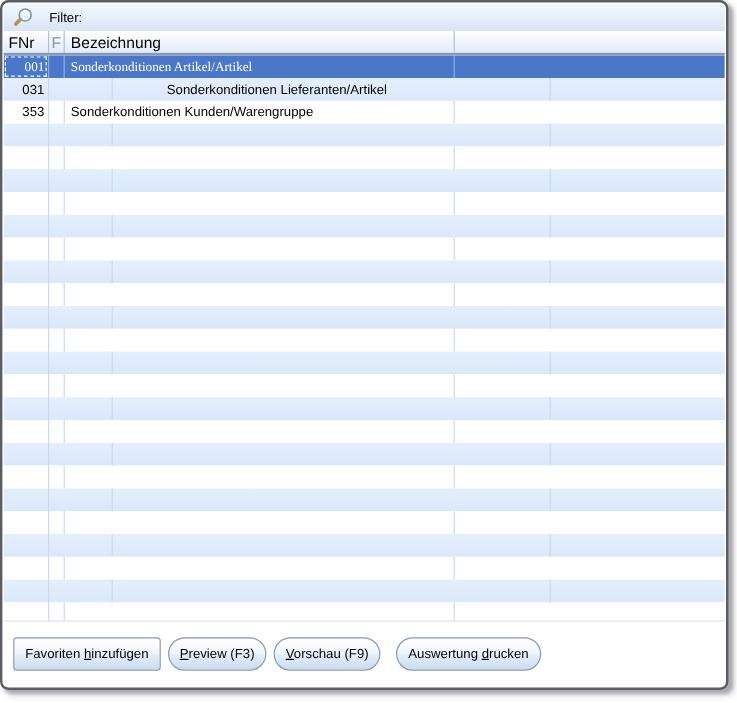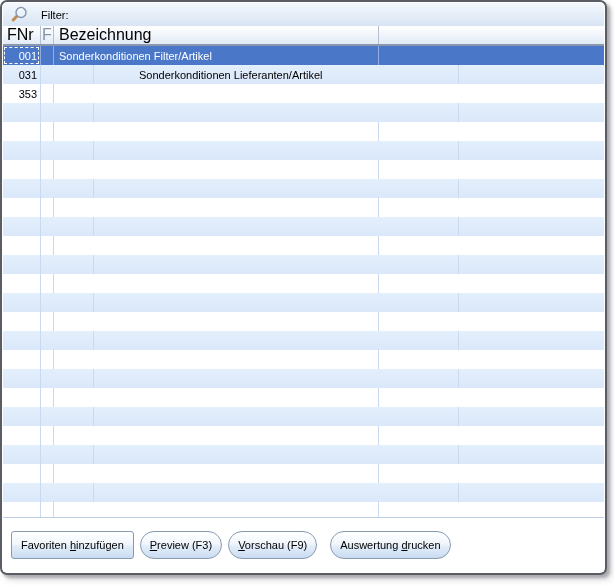--- a/index.html
+++ b/index.html
@@ -33,40 +33,40 @@
     flex:1;height:100%;margin-left:6px;border:none;outline:none;background:transparent;
     font-family:inherit;font-size:11px;color:#000;
   }
   
   .grid-header{
     flex:none;height:20px;display:flex;
     background:linear-gradient(180deg,#ffffff,#e2ebf7);
     border-bottom:2px solid var(--header-border);
   }
   .hcell{
-    height:100%;display:flex;align-items:center;font-size:16px;
+    height:100%;display:flex;align-items:center;font-size:13px;
     border-right:1px solid var(--header-separator);overflow:hidden;white-space:nowrap;
   }
   .h-fnr{width:38px;padding-left:4px;}
   .h-f{width:13px;justify-content:center;color:#8593a8;}
   .h-bez{width:325px;padding-left:5px;}
   .h-spacer{flex:1;border-right:none;}
   
   .grid-body{flex:1;overflow:hidden;border-bottom:1px solid #c0cfe2;background:#fff;}
   .row{height:19px;display:flex;font-size:11px;background:#fff;}
   .row.alt{background:linear-gradient(180deg,#e4effc,var(--alt-row));gap:40px;}
   .cell{
     height:100%;display:flex;align-items:center;border-right:1px solid var(--row-separator);
     overflow:hidden;white-space:nowrap;
   }
   .cell-fnr{width:38px;justify-content:flex-end;padding-right:3px;}
   .cell-f{width:13px;}
   .cell-bez{width:325px;padding-left:5px;}
   .cell-spacer{flex:1;border-right:none;}
-  .row.selected{background:var(--selected-row);color:var(--selected-text);}
+  .row.selected{background:var(--selected-row);color:var(--selected-text);font-family:Liberation Serif, serif;}
   .row.selected .cell{border-right-color:rgba(230,238,252,.45);}
   .row.selected .cell-fnr{position:relative;}
   .row.selected .cell-fnr::after{
     content:"";position:absolute;inset:1px;border:1px dashed #fff;pointer-events:none;
   }
   
   .footer{flex:none;height:54px;background:#fff;display:flex;align-items:flex-start;padding:13px 0 0 8px;}
   .btn{
     flex:none;height:28px;padding:0 9px;font-family:inherit;font-size:11px;color:#000;
     border:1px solid var(--button-border);border-radius:3px;white-space:nowrap;
@@ -100,32 +100,33 @@
       <div class="hcell h-fnr">FNr</div>
       <div class="hcell h-f">F</div>
       <div class="hcell h-bez">Bezeichnung</div>
       <div class="hcell h-spacer"></div>
     </div>
 
     <div class="grid-body">
         <div class="row selected">
           <div class="cell cell-fnr">001</div>
           <div class="cell cell-f"></div>
-          <div class="cell cell-bez">Sonderkonditionen Filter/Artikel</div>
+          <div class="cell cell-bez">Sonderkonditionen Artikel/Artikel</div>
           <div class="cell cell-spacer"></div>
         </div>
         <div class="row alt">
           <div class="cell cell-fnr">031</div>
           <div class="cell cell-f"></div>
           <div class="cell cell-bez">Sonderkonditionen Lieferanten/Artikel</div>
           <div class="cell cell-spacer"></div>
         </div>
         <div class="row">
           <div class="cell cell-fnr">353</div>
           <div class="cell cell-f"></div>
+          <div class="cell cell-bez">Sonderkonditionen Kunden/Warengruppe</div>
           <div class="cell cell-spacer"></div>
         </div>
         <div class="row alt">
           <div class="cell cell-fnr"></div>
           <div class="cell cell-f"></div>
           <div class="cell cell-bez"></div>
           <div class="cell cell-spacer"></div>
         </div>
         <div class="row">
           <div class="cell cell-fnr"></div>

